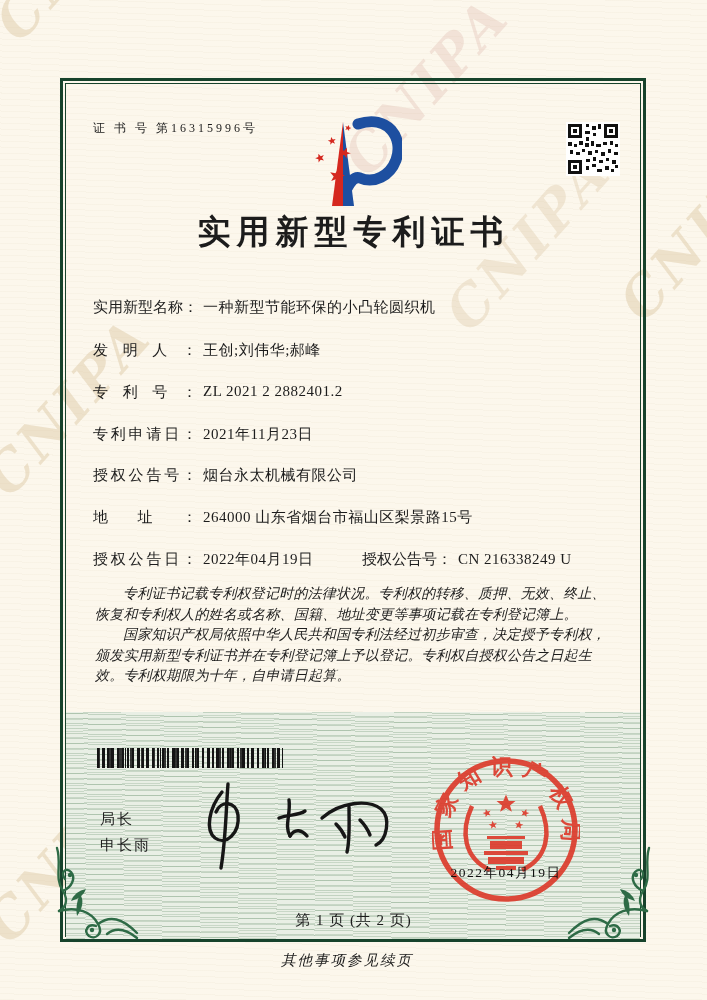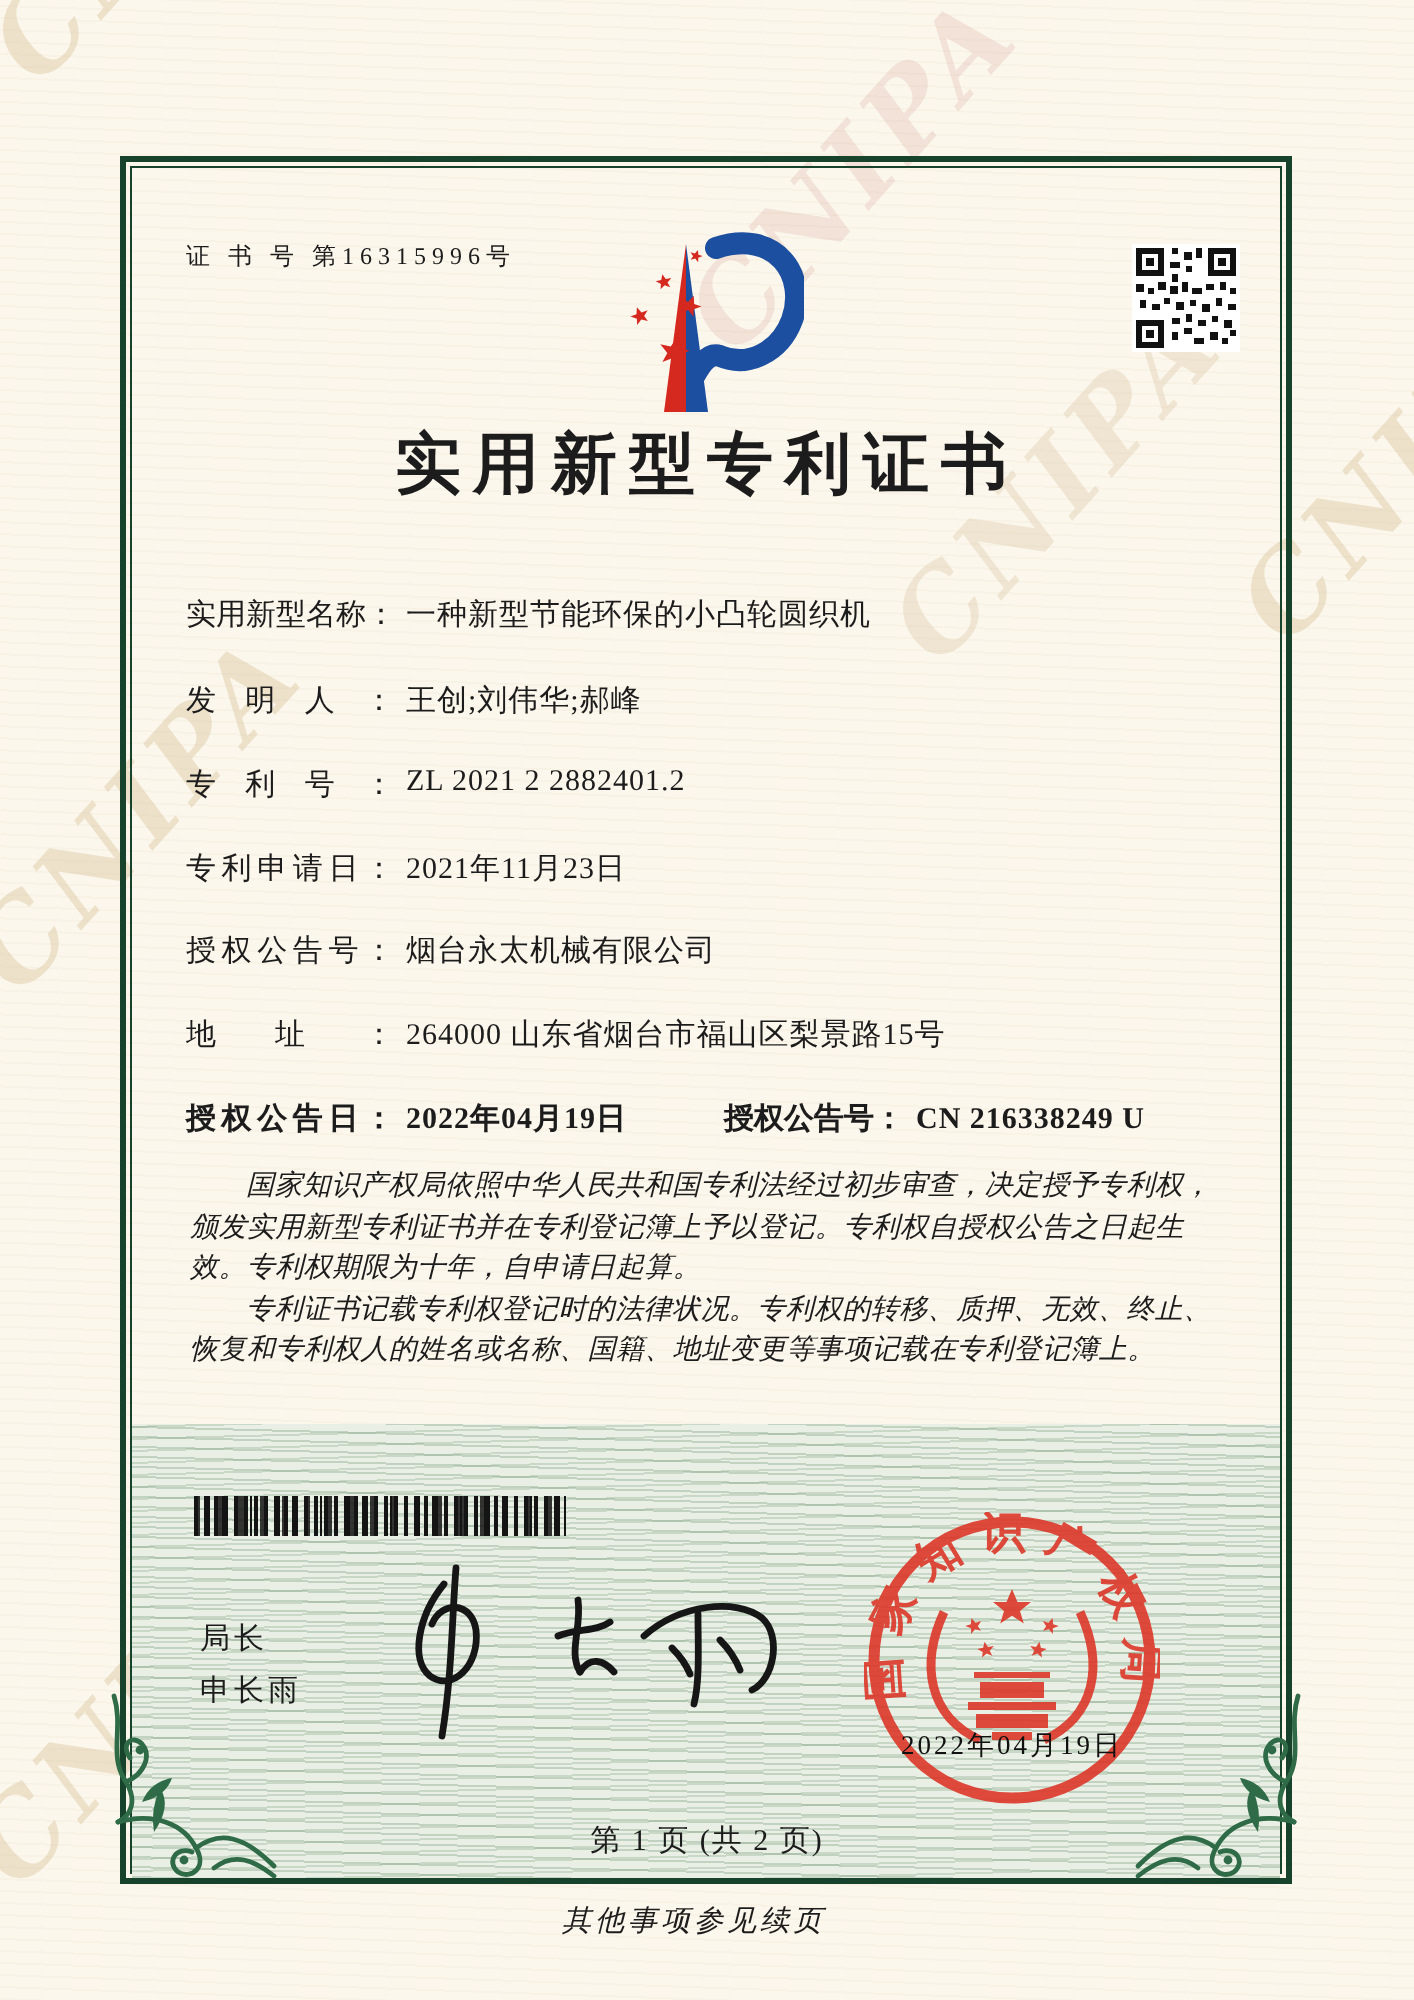--- a/index.html
+++ b/index.html
@@ -148,30 +148,30 @@
   </div>
   <div class="fieldrow" style="top:425px;">
     <span class="lbl">专利申请日：</span><span class="val">2021年11月23日</span>
   </div>
   <div class="fieldrow" style="top:466px;">
     <span class="lbl">授权公告号：</span><span class="val">烟台永太机械有限公司</span>
   </div>
   <div class="fieldrow" style="top:508px;">
     <span class="lbl">地址：</span><span class="val">264000 山东省烟台市福山区梨景路15号</span>
   </div>
-  <div class="fieldrow" style="top:550px;font-weight:bold;">
+  <div class="fieldrow" style="top:550px;">
     <span class="lbl">授权公告日：</span><span class="val">2022年04月19日</span>
     <span class="grant-no">
       <span>授权公告号：</span><span class="val">CN 216338249 U</span>
     </span>
   </div>
 
   <div class="paras">
+    <p>专利证书记载专利权登记时的法律状况。专利权的转移、质押、无效、终止、恢复和专利权人的姓名或名称、国籍、地址变更等事项记载在专利登记簿上。</p>
     <p>国家知识产权局依照中华人民共和国专利法经过初步审查，决定授予专利权，颁发实用新型专利证书并在专利登记簿上予以登记。专利权自授权公告之日起生效。专利权期限为十年，自申请日起算。</p>
-    <p>专利证书记载专利权登记时的法律状况。专利权的转移、质押、无效、终止、恢复和专利权人的姓名或名称、国籍、地址变更等事项记载在专利登记簿上。</p>
   </div>
 
   <div class="barcode"></div>
 
   <div class="sig-title">局长</div>
   <div class="sig-name">申长雨</div>
   <svg class="sig-script" width="205" height="95" viewBox="0 0 205 95">
     <g fill="none" stroke="#161616" stroke-width="3.4" stroke-linecap="round">
       <path d="M30,14 C17,30 13,52 23,60 C34,68 48,55 46,37 C44,23 29,22 24,34"></path>
       <path d="M36,6 C34,30 34,60 29,90"></path>

